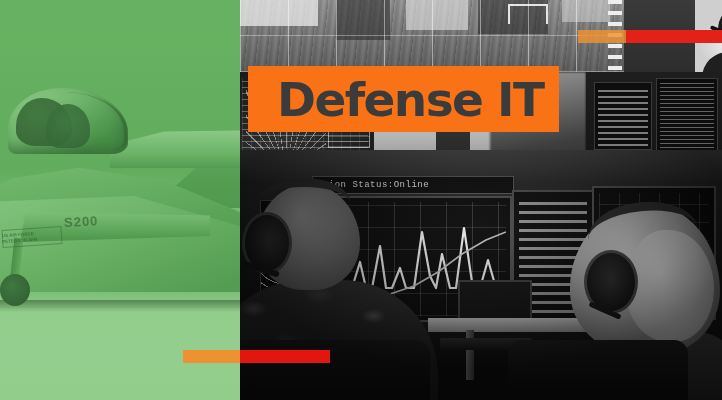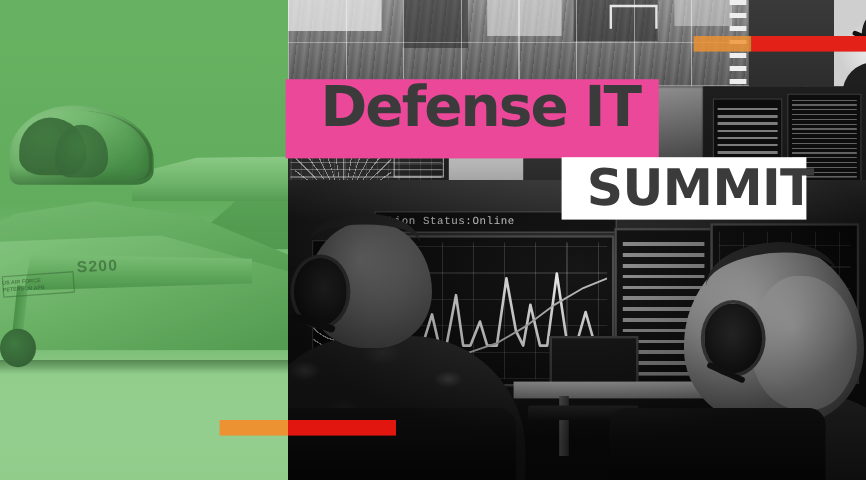--- a/index.html
+++ b/index.html
@@ -485,23 +485,23 @@
 
   .bar-bottom{
     position:absolute;left:183px;top:350px;width:147px;height:13px;
     display:flex;
   }
   .bar-bottom .seg-orange{width:57px;height:13px;background:#ec9233;}
   .bar-bottom .seg-red{flex:1;height:13px;background:#e0160f;}
 
   
   .title-top{
-    position:absolute;left:238px;top:66px;width:311px;height:66px;
-    background:#ec4899;
-    display:flex;
+    position:absolute;left:248px;top:66px;width:311px;height:66px;
+    background:#f97316;
+    display:flex;align-items:center;
   }
   .title-top-text{
     margin-left:29px;
     font-family:"DejaVu Sans","Liberation Sans",sans-serif;
     font-size:47px;font-weight:700;
     color:#3b3b3b;
     letter-spacing:-1.6px;
     line-height:1;
     white-space:nowrap;
   }
@@ -657,17 +657,14 @@
 
   <div class="bar-bottom">
     <div class="seg-orange"></div>
     <div class="seg-red"></div>
   </div>
 
   <div class="title-top">
     <span class="title-top-text">Defense IT</span>
   </div>
 
-  <div class="title-bottom">
-    <span class="title-bottom-text">SUMMIT</span>
-  </div>
 
 </div>
 
 </body></html>

